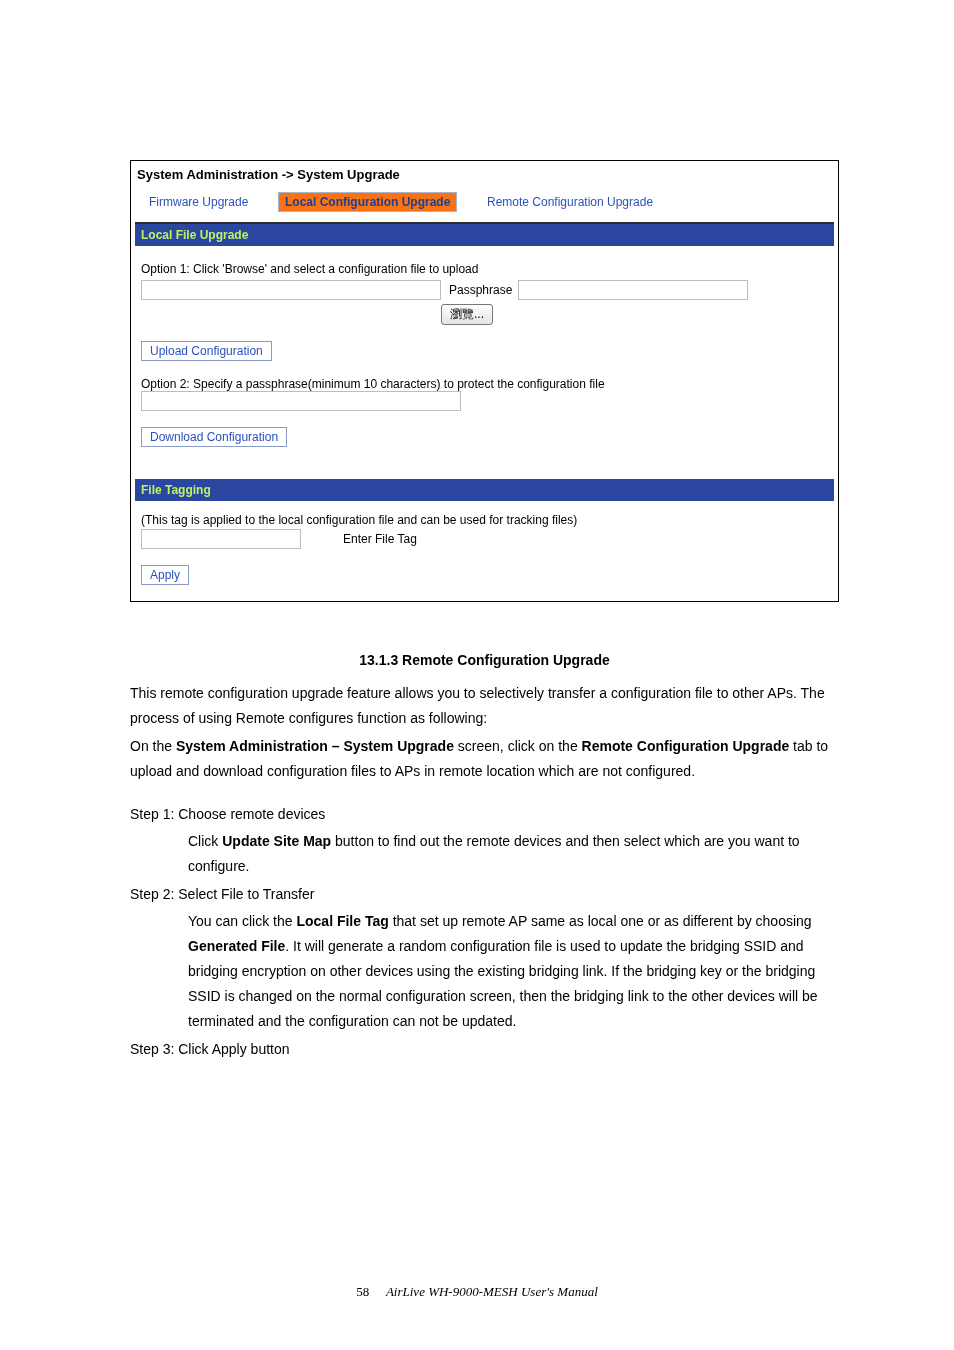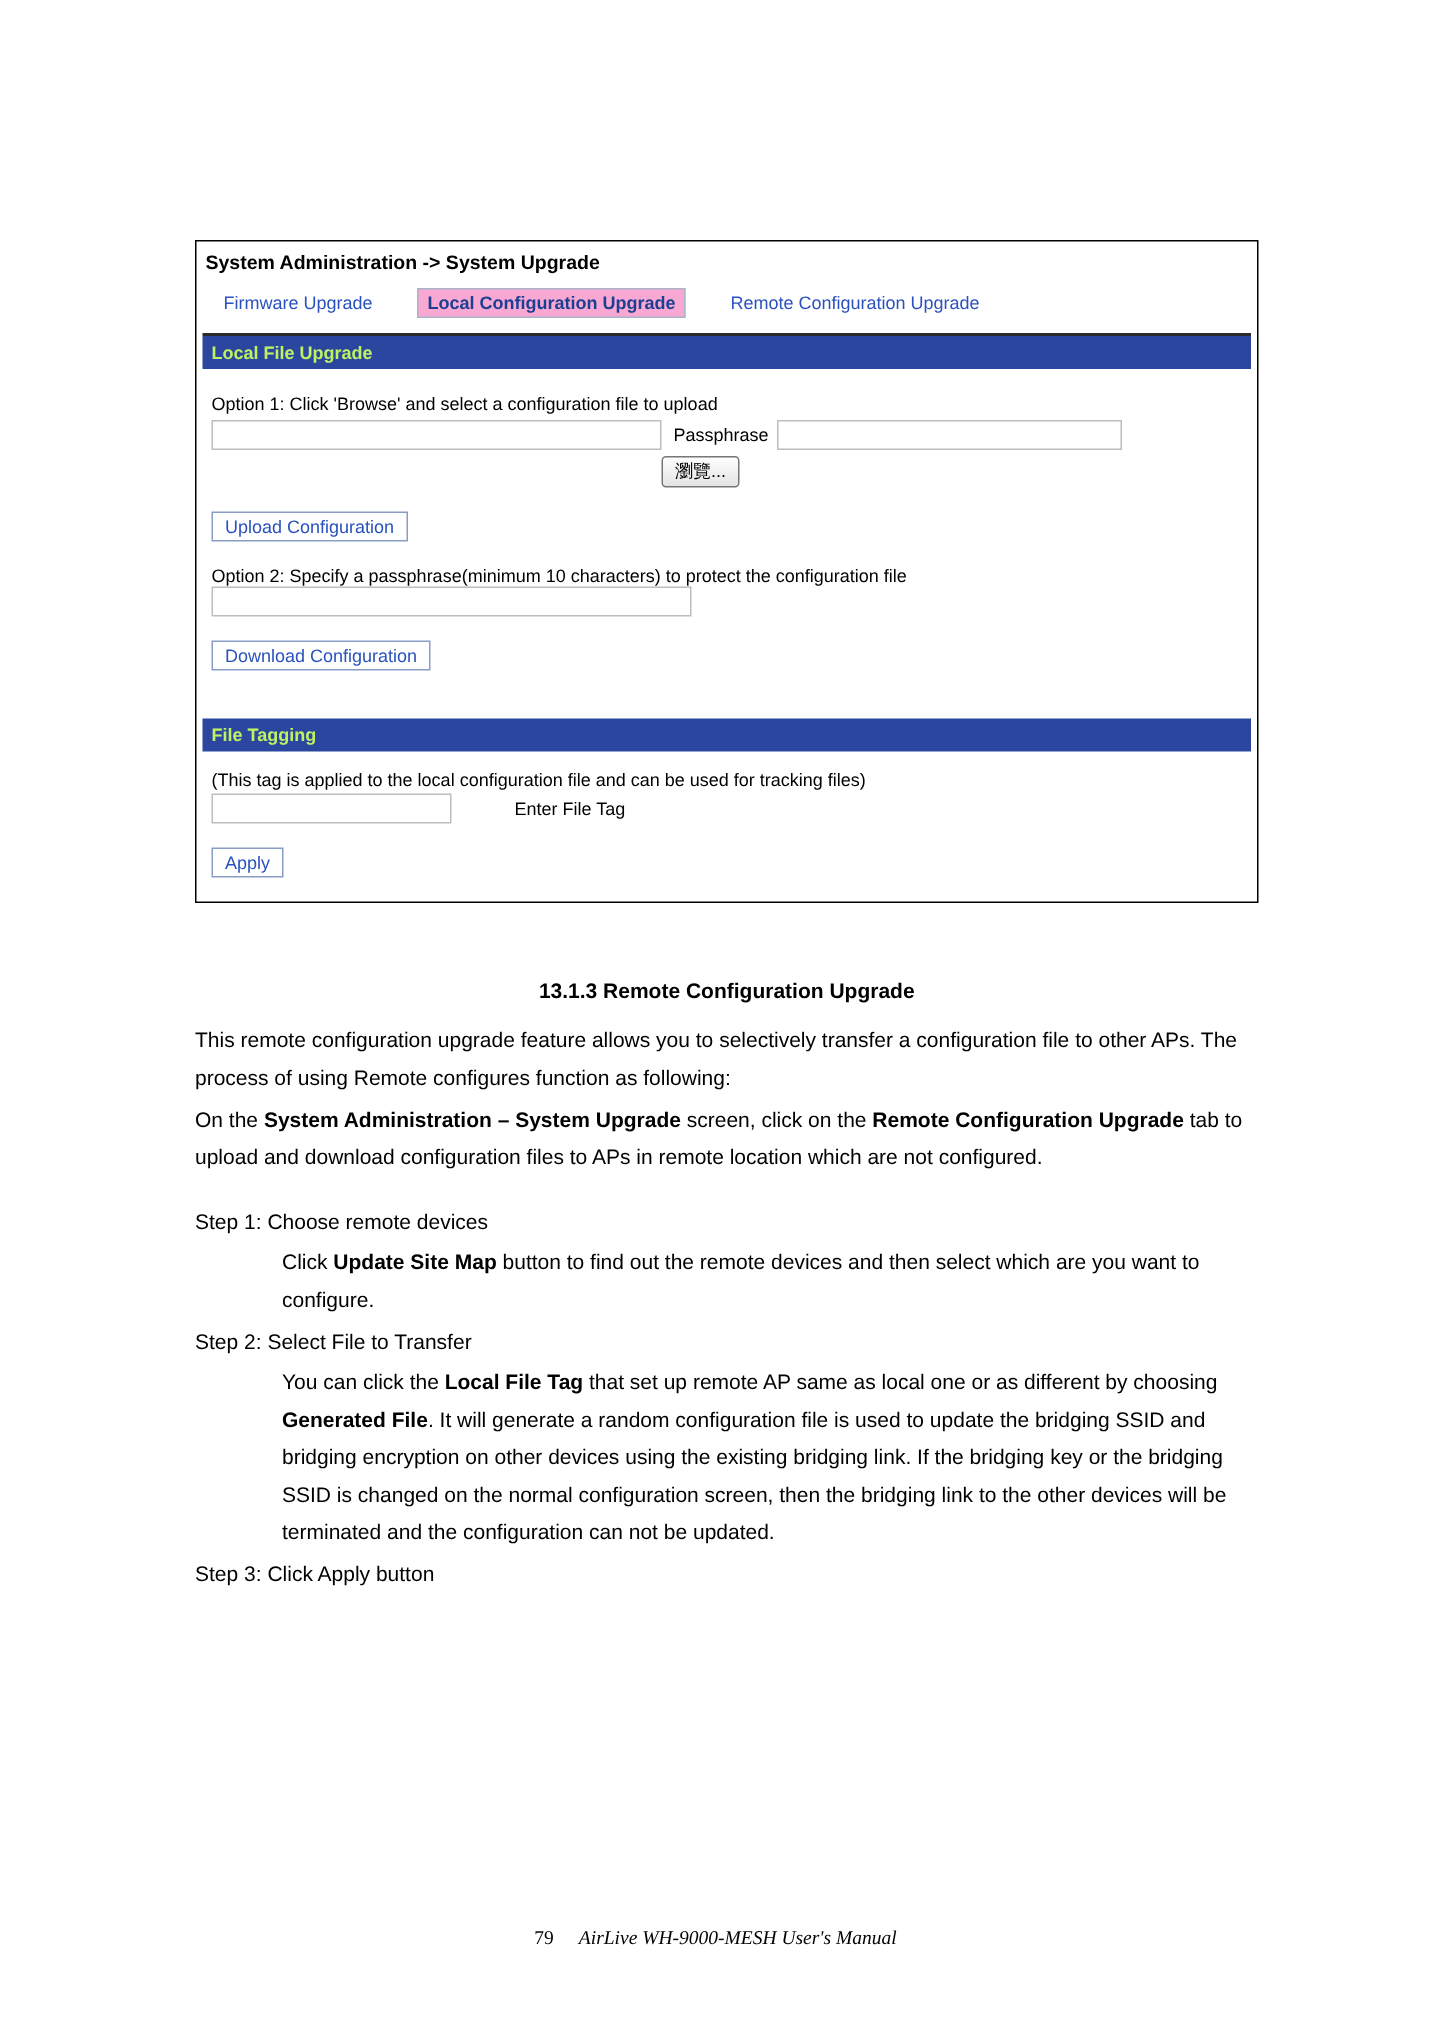--- a/index.html
+++ b/index.html
@@ -34,21 +34,21 @@
     color: #2a52be;
     font-size: 12px;
     cursor: pointer;
     margin-right: 20px;
     padding: 2px 6px;
   }
   .tab.active {
     font-weight: bold;
     color: #1b3f91;
     border: 1px solid #aab4c8;
-    background: #f9a8d4;
+    background: #f97316;
   }
   .tabstrip {
     height: 2px;
     background: #2b2b2b;
     margin: 0 4px;
   }
   .section-header {
     background: #2b469e;
     color: #bef264;
     font-weight: bold;
@@ -203,18 +203,18 @@
       <p>Step 2: Select File to Transfer</p>
       <p class="indent">
         <span>You can click the </span><strong>Local File Tag</strong><span> that set up remote AP same as local one or as different by choosing </span><strong>Generated File</strong><span>. It will generate a random configuration file is used to update the bridging SSID and bridging encryption on other devices using the existing bridging link. If the bridging key or the bridging SSID is changed on the normal configuration screen, then the bridging link to the other devices will be terminated and the configuration can not be updated.</span>
       </p>
 
       <p>Step 3: Click Apply button</p>
     </div>
   </div>
 
   <div class="footer">
-    <span class="pg">79</span>
+    <span class="pg">58</span>
     &nbsp;&nbsp;&nbsp;
     <span class="title">AirLive  WH-9000-MESH  User's  Manual</span>
   </div>
 
 </div>
 
 </body></html>

